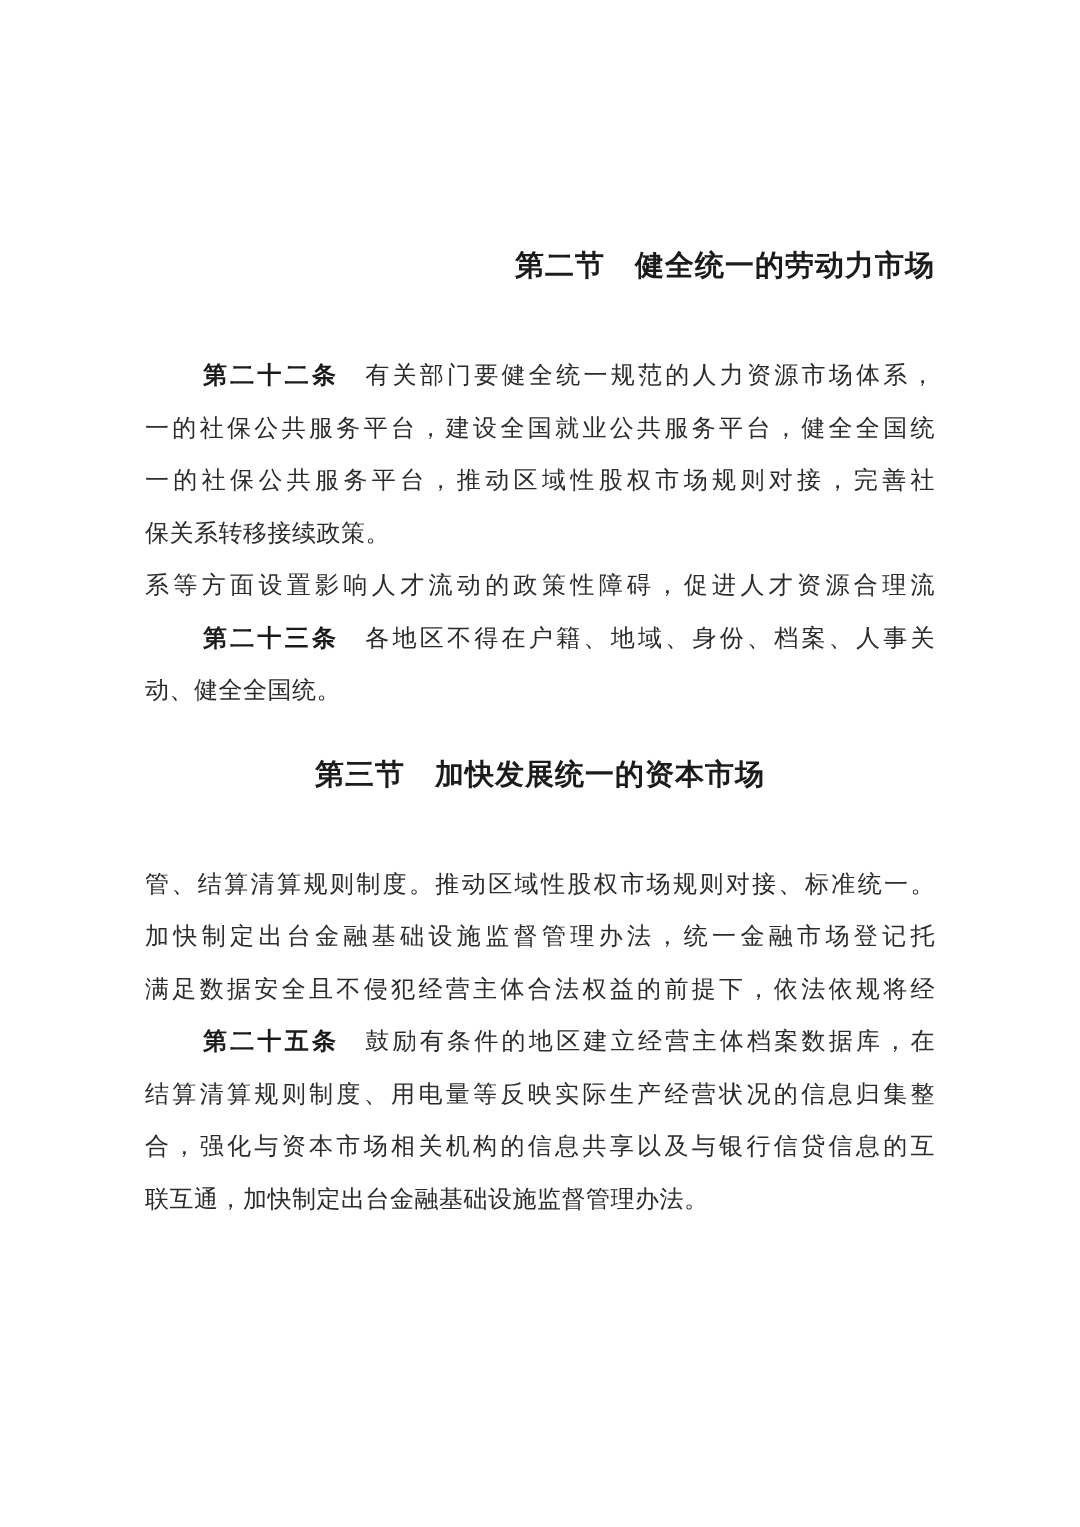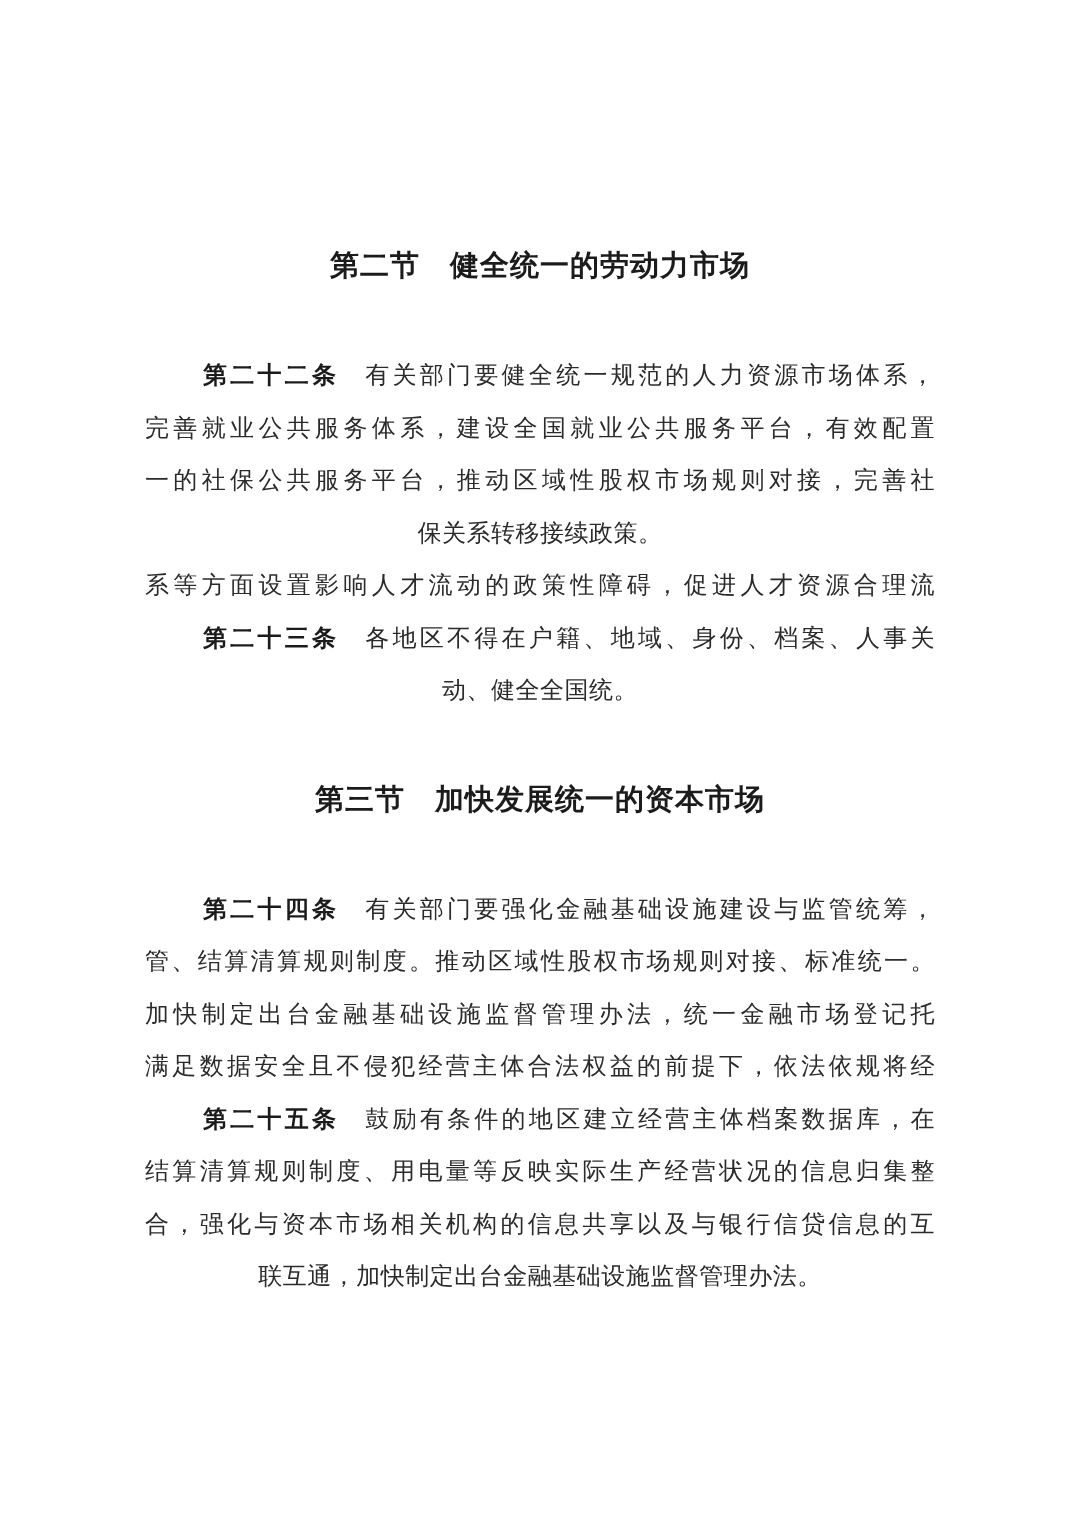--- a/index.html
+++ b/index.html
@@ -24,23 +24,24 @@
     font-family: "Liberation Sans", sans-serif;
     font-weight: 700;
     font-size: 29px;
     line-height: 33px;
     letter-spacing: 1px;
     text-align: center;
     color: var(--heading-color, #1b1b1b);
   }
   .section-heading.first {
     margin-top: 249px;
+    text-align: right;
   }
   .section-heading.second {
-    margin-top: 66px;
+    margin-top: 41px;
   }
   .para-block.after-heading {
     margin-top: 67px;
   }
   .line {
     height: 52.5px;
     line-height: 52.5px;
     font-size: 24px;
     letter-spacing: 0.5px;
     color: var(--text-color, #2b2b2b);
@@ -49,59 +50,56 @@
   .line-first {
     text-indent: 58px;
     text-align: justify;
     text-align-last: justify;
   }
   .line-full {
     text-align: justify;
     text-align-last: justify;
   }
   .line-last {
-    text-align: center;
+    text-align: left;
   }
   .article-label {
     font-family: "Liberation Sans", sans-serif;
     font-weight: 700;
     color: var(--heading-color, #1b1b1b);
     margin-right: 26px;
   }
 </style>
 </head>
 <body>
 
 <div class="content-column">
 
   <div class="section-heading first">第二节　健全统一的劳动力市场</div>
 
   <div class="para-block after-heading">
     <div class="line line-first">
       <span class="article-label">第二十二条</span><span>有关部门要健全统一规范的人力资源市场体系，</span>
     </div>
-    <div class="line line-full">完善就业公共服务体系，建设全国就业公共服务平台，有效配置</div>
+    <div class="line line-full">一的社保公共服务平台，建设全国就业公共服务平台，健全全国统</div>
     <div class="line line-full">一的社保公共服务平台，推动区域性股权市场规则对接，完善社</div>
     <div class="line line-last">保关系转移接续政策。</div>
   </div>
 
   <div class="para-block">
     <div class="line line-full">系等方面设置影响人才流动的政策性障碍，促进人才资源合理流</div>
     <div class="line line-first">
       <span class="article-label">第二十三条</span><span>各地区不得在户籍、地域、身份、档案、人事关</span>
     </div>
     <div class="line line-last">动、健全全国统。</div>
   </div>
 
   <div class="section-heading second">第三节　加快发展统一的资本市场</div>
 
   <div class="para-block after-heading">
-    <div class="line line-first">
-      <span class="article-label">第二十四条</span><span>有关部门要强化金融基础设施建设与监管统筹，</span>
-    </div>
     <div class="line line-full">管、结算清算规则制度。推动区域性股权市场规则对接、标准统一。</div>
     <div class="line line-full">加快制定出台金融基础设施监督管理办法，统一金融市场登记托</div>
   </div>
 
   <div class="para-block">
     <div class="line line-full">满足数据安全且不侵犯经营主体合法权益的前提下，依法依规将经</div>
     <div class="line line-first">
       <span class="article-label">第二十五条</span><span>鼓励有条件的地区建立经营主体档案数据库，在</span>
     </div>
     <div class="line line-full">结算清算规则制度、用电量等反映实际生产经营状况的信息归集整</div>

